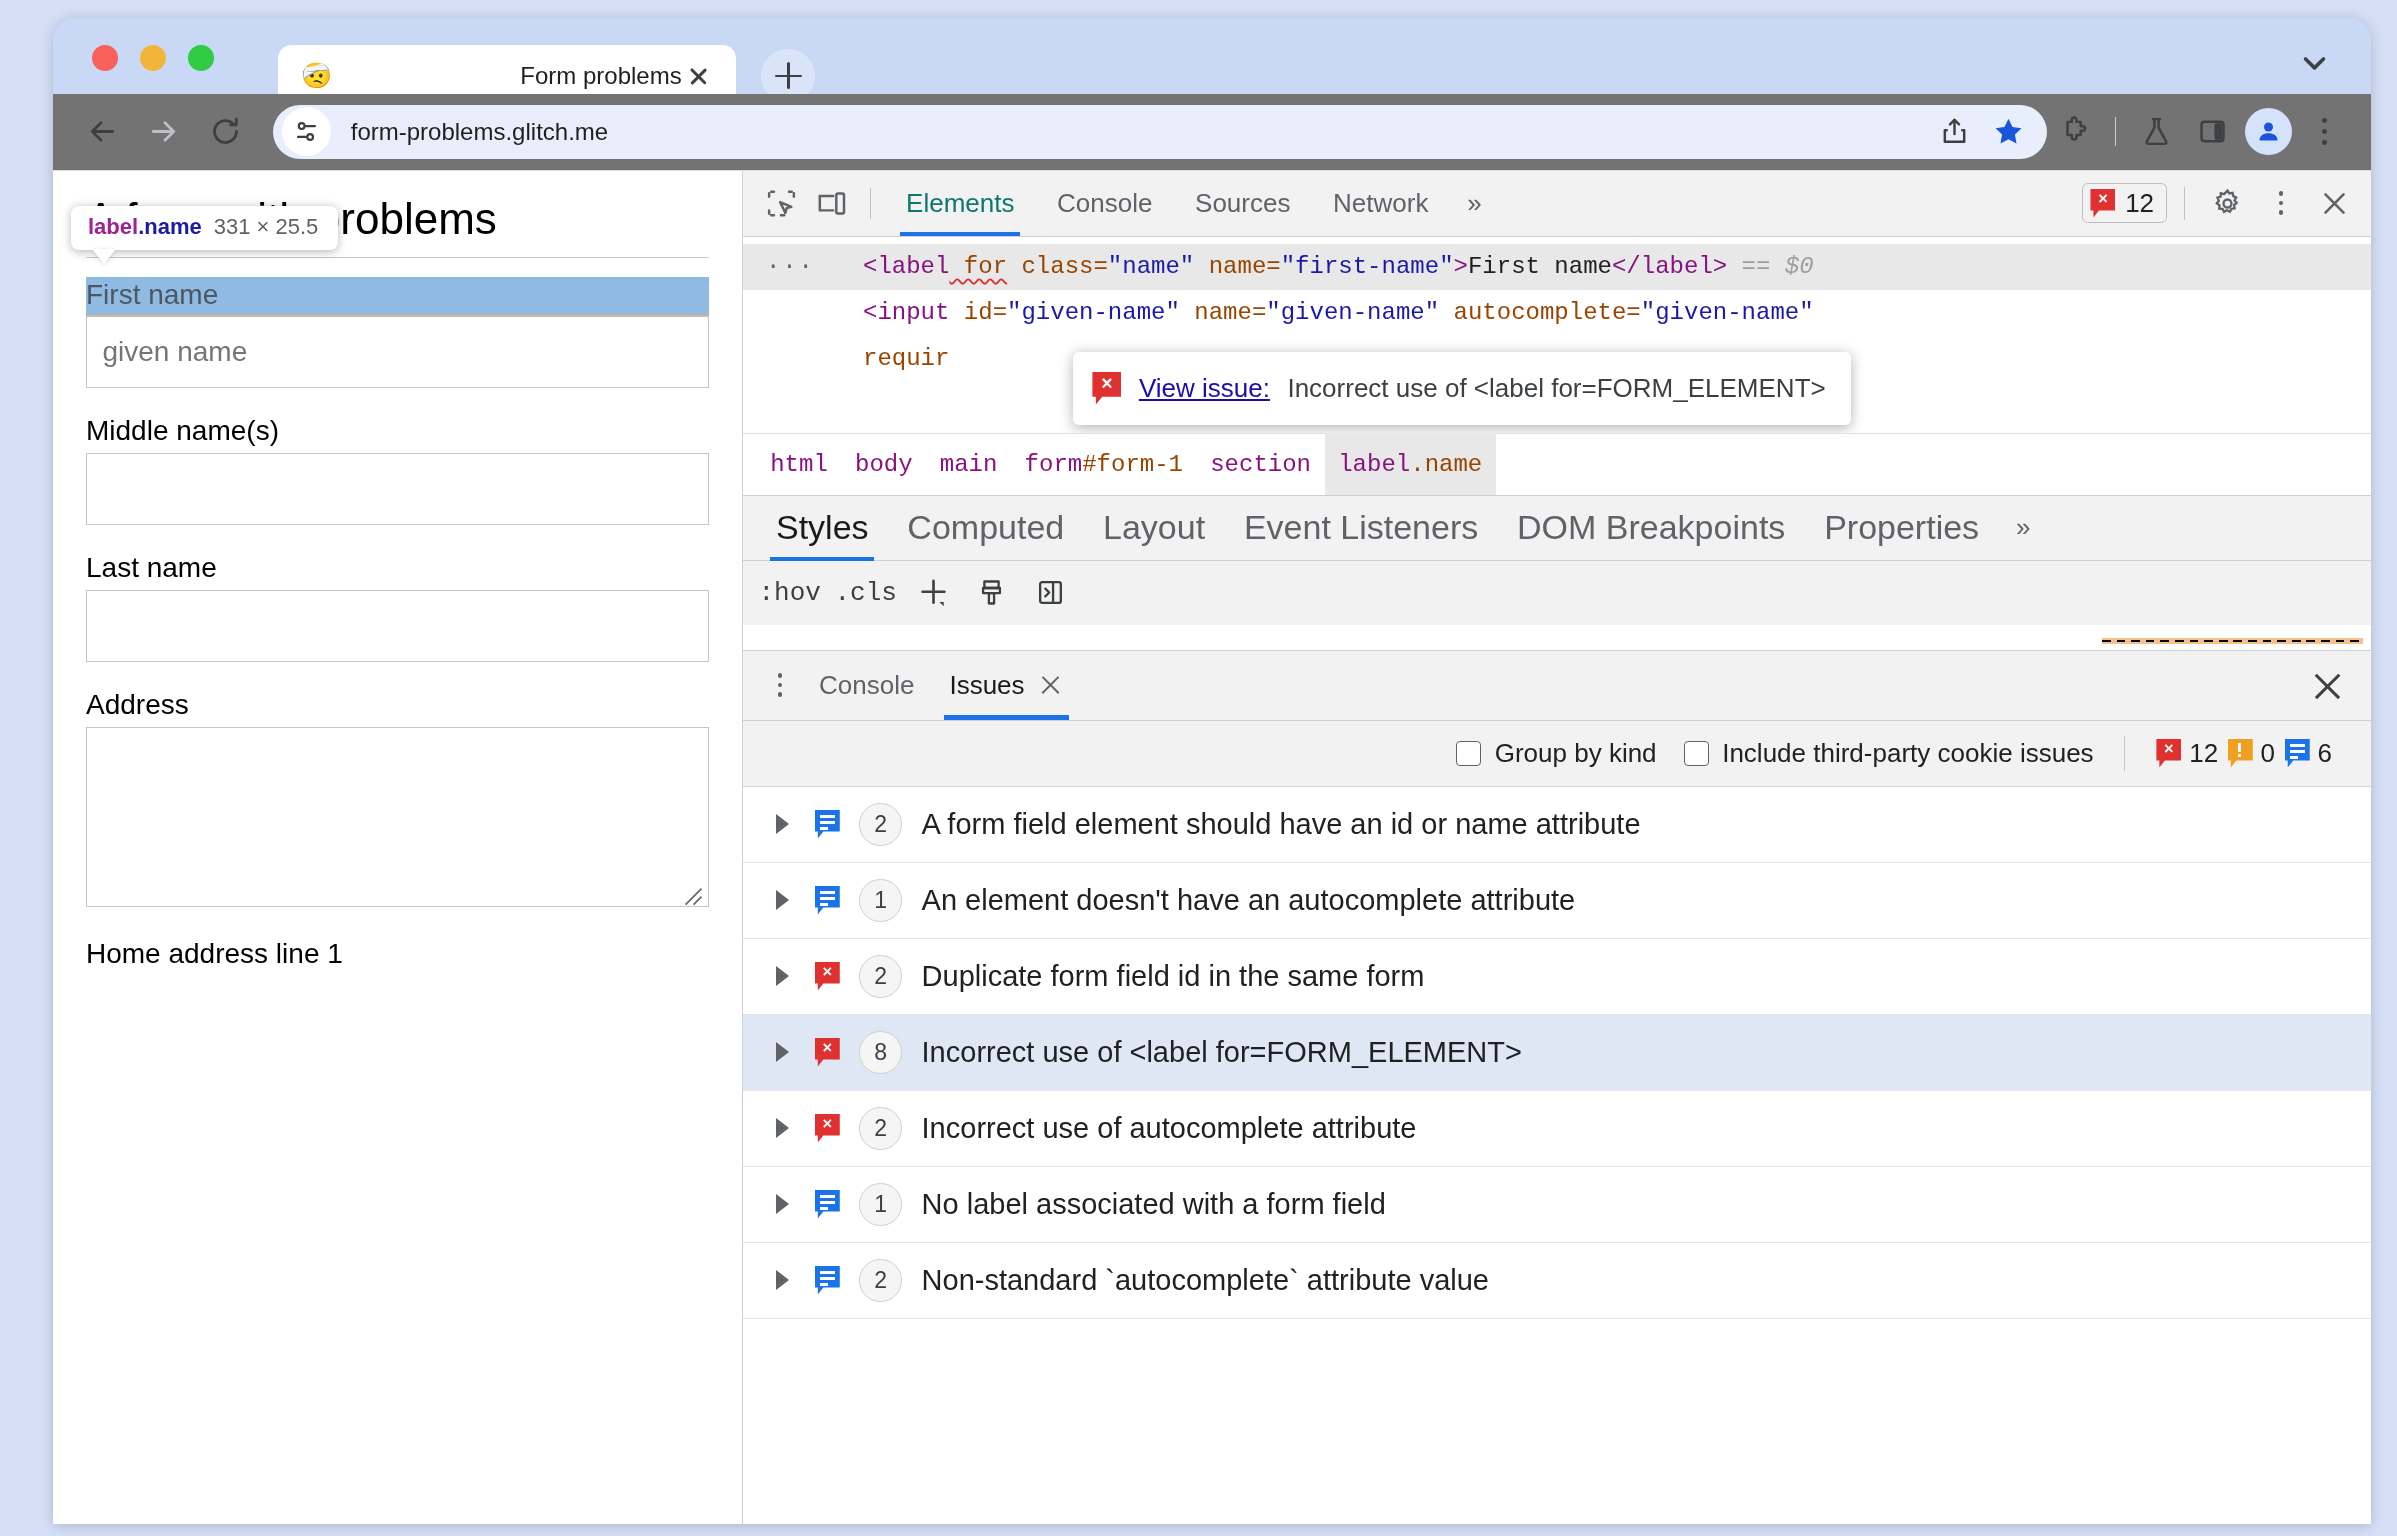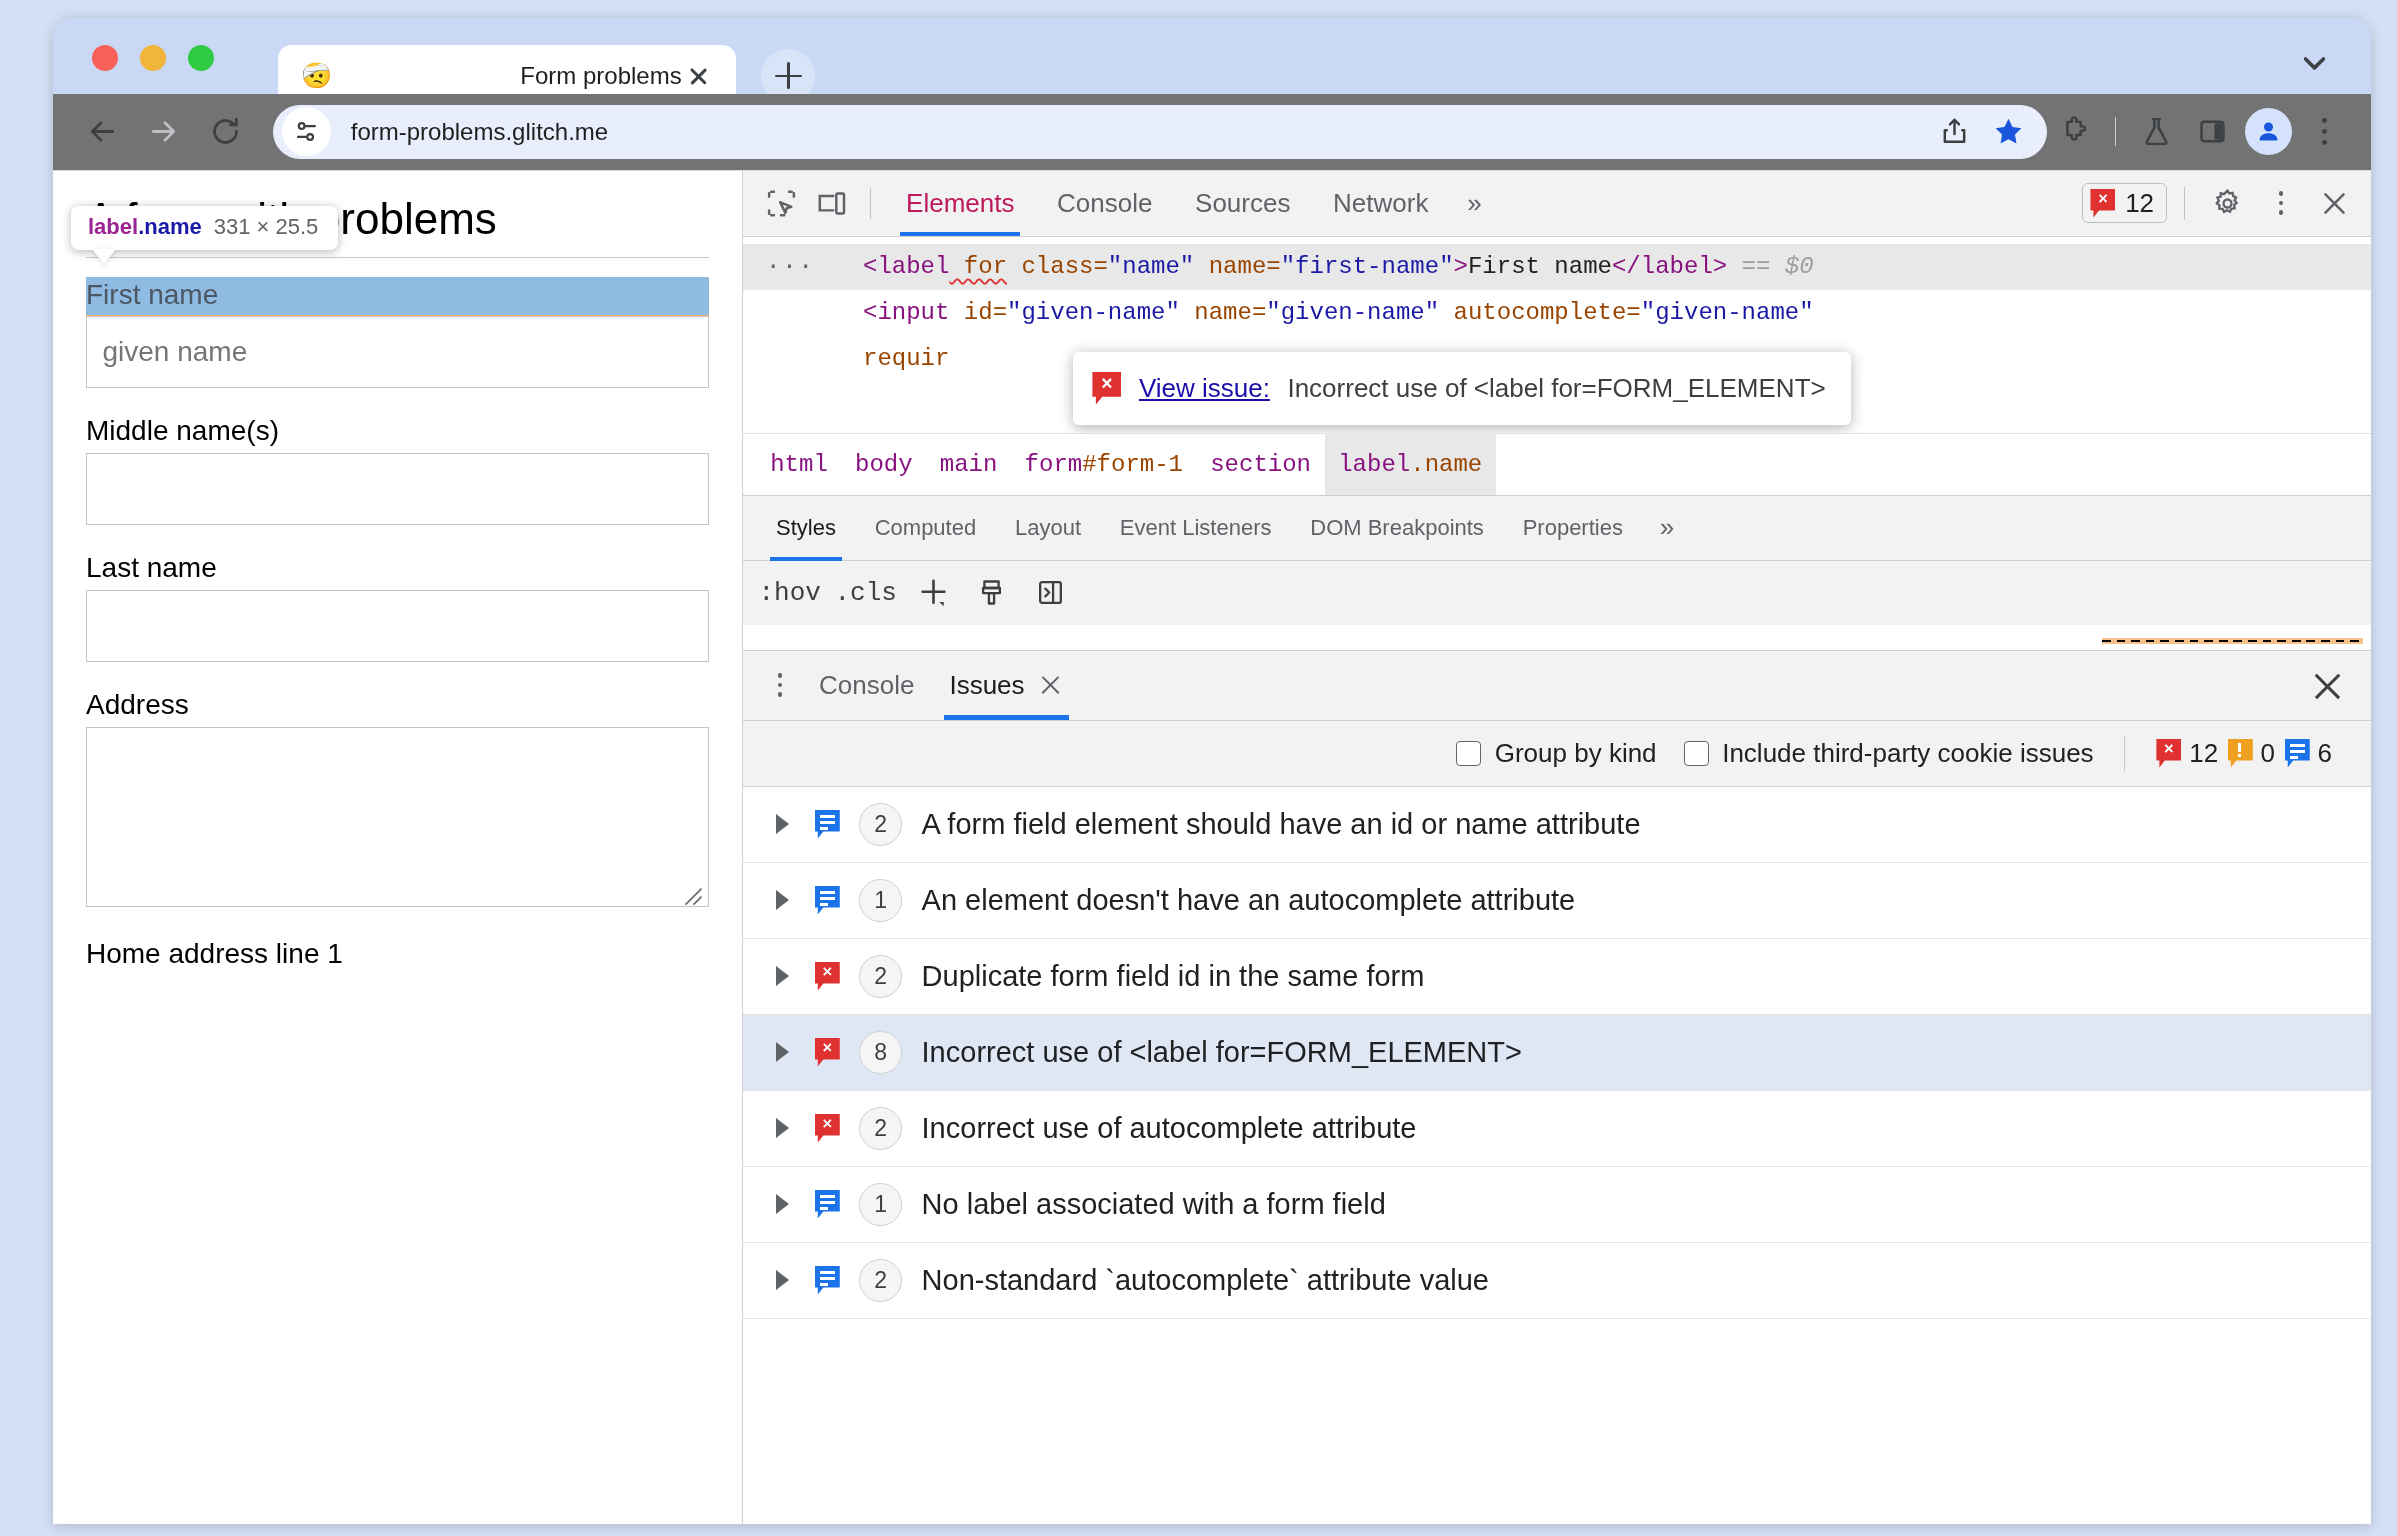--- a/index.html
+++ b/index.html
@@ -239,21 +239,21 @@
     width: 50px; height: 50px;
     display: flex; align-items: center; justify-content: center;
   }
   #dt-toolbar-divider { width: 1px; height: 31px; background: #c2c2c2; margin: 0 13.6px; }
   .dt-tab {
     font-size: 26px; color: #5f6368;
     padding: 0 21.3px; height: 66px;
     display: flex; align-items: center;
     position: relative; white-space: nowrap;
   }
-  .dt-tab.active { color: #be185d; }
+  .dt-tab.active { color: #0f766e; }
   .dt-tab.active::after {
     content: ''; position: absolute; left: 15.5px; right: 15.5px; bottom: 0;
     height: 3.9px; background: #1a73e8;
   }
   #dt-more-tabs {
     font-size: 26px; color: #5f6368; padding: 0 17.5px;
     display: flex; align-items: center; height: 66px;
   }
   #dt-toolbar-right {
     margin-left: auto; display: flex; align-items: center; padding-right: 11.6px; gap: 3.9px;
@@ -376,21 +376,21 @@
   
   #styles-tabs {
     height: 66px; flex: 0 0 66px;
     background: #f2f2f2;
     border-top: 1px solid #cfcfcf;
     border-bottom: 1px solid #cfcfcf;
     display: flex; align-items: center;
     padding-left: 13.6px;
   }
   .st-tab {
-    font-size: 22px; color: #5f6368;
+    font-size: 34px; color: #5f6368;
     padding: 0 19.4px; height: 66px;
     display: flex; align-items: center; position: relative;
     white-space: nowrap;
   }
   .st-tab.active { color: #1a1a1a; }
   .st-tab.active::after {
     content: ''; position: absolute; left: 13.6px; right: 13.6px; bottom: 0;
     height: 3.9px; background: #1a73e8;
   }
   #st-more { font-size: 26px; color: #5f6368; padding: 0 17.5px; display:flex; align-items:center; height: 66px; }

